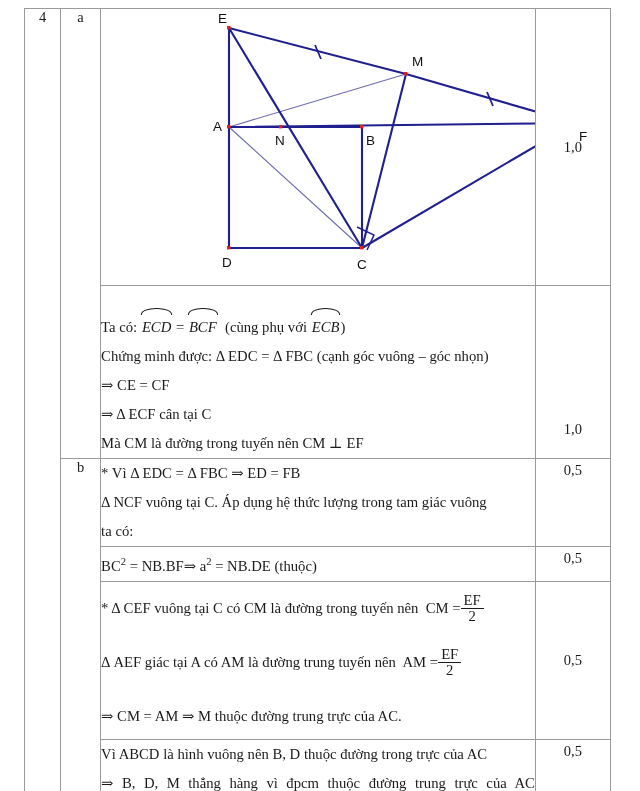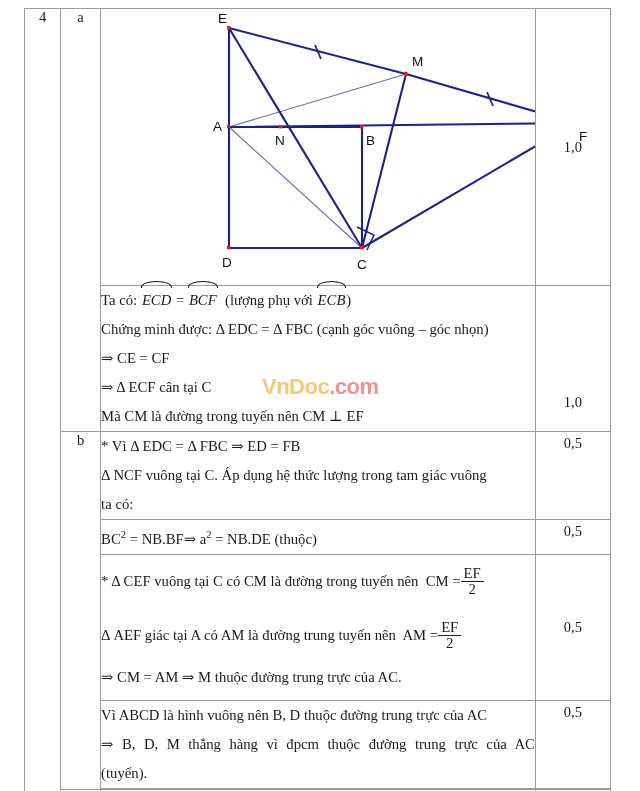--- a/index.html
+++ b/index.html
@@ -28,21 +28,21 @@
   
   .diagram-cell{padding:0;height:276px;position:relative;}
   .diagram{position:relative;width:434px;height:276px;}
   .diagram svg{position:absolute;left:0;top:0;}
   .dlabel{position:absolute;font-family:"Liberation Sans","DejaVu Sans",sans-serif;
           font-size:13.5px;color:#111;}
 
   
   .ital{}
   .ang{position:relative;display:inline-block;font-style:italic;
-       font-family:"Liberation Serif",serif;padding:0 1px;}
+       font-family:"Liberation Serif",serif;padding:0 1px;margin-top:27px;}
   .ang > .arc{position:absolute;left:0;right:0;top:-5px;height:7px;
        border-top:1.3px solid #1a1a1a;border-radius:48% 48% 0 0/90% 90% 0 0;
        border-left:1.1px solid #1a1a1a;border-right:1.1px solid #1a1a1a;
        box-sizing:border-box;}
   .frac{display:inline-block;vertical-align:middle;text-align:center;
         line-height:1.05;font-size:14.7px;position:relative;top:-1px;}
   .frac .nu{display:block;padding:0 3px;}
   .frac .de{display:block;border-top:1.2px solid #1a1a1a;padding:0 3px;}
   .sup{font-size:0.72em;vertical-align:super;}
   .justify{text-align:justify;text-align-last:justify;}
@@ -138,21 +138,21 @@
       <td class="c-score score-cell mid">1,0</td>
     </tr>
 
     <tr>
       <td class="c-body body-cell">
         <div>
           <span>Ta có:</span>
           <span class="ang"><span class="arc"></span><span>ECD</span></span>
           <span>=</span>
           <span class="ang"><span class="arc"></span><span>BCF</span></span>
-          &nbsp;<span>(lượng phụ với</span>
+          &nbsp;<span>(cùng phụ với</span>
           <span class="ang"><span class="arc"></span><span>ECB</span></span><span>)</span>
         </div>
         <div>Chứng minh được:  Δ EDC =  Δ FBC (cạnh góc vuông – góc nhọn)</div>
         <div>⇒ CE = CF</div>
         <div>⇒ Δ ECF cân tại C</div>
         <div>Mà CM là đường trong tuyến nên CM  ⊥ EF</div>
       </td>
       <td class="c-score score-cell botpad">1,0</td>
     </tr>
 
@@ -180,28 +180,28 @@
         <div>
           <span>* Δ CEF vuông tại C có CM là đường trong tuyến nên</span>&nbsp;
           <span class="ital">CM</span>
           <span>=</span><span class="frac"><span class="nu">EF</span><span class="de">2</span></span>
         </div>
         <div style="margin-top:18px;">
           <span>Δ AEF giác tại A có AM là đường trung tuyến nên</span>&nbsp;
           <span class="ital">AM</span>
           <span>=</span><span class="frac"><span class="nu">EF</span><span class="de">2</span></span>
         </div>
-        <div style="margin-top:10px;line-height:29px;">⇒ CM = AM  ⇒ M thuộc đường trung trực của AC.</div>
+        <div style="margin-top:22px;line-height:29px;">⇒ CM = AM  ⇒ M thuộc đường trung trực của AC.</div>
       </td>
       <td class="c-score score-cell mid">0,5</td>
     </tr>
 
     <tr>
       <td class="c-body body-cell">
-        <div>Vì ABCD là hình vuông nên B, D thuộc đường trung trực của AC</div>
+        <div>Vì ABCD là hình vuông nên B, D thuộc đường trong trực của AC</div>
         <div class="justify">⇒ B, D, M thẳng hàng vì đpcm thuộc đường trung trực của AC</div>
         <div>(tuyến).</div>
       </td>
       <td class="c-score score-cell" style="padding-top:3px;">0,5</td>
     </tr>
 
     <tr style="height:0;">
       <td style="border:none;height:0;padding:0;"></td>
       <td style="border:none;height:0;padding:0;"></td>
     </tr>
@@ -209,17 +209,14 @@
     <tr>
       <td class="c-part part-cell">c</td>
       <td class="c-body body-cell" style="height:28px;">
         <div>Đặt DE = x (x &gt; 0) ⇒ BF = x</div>
       </td>
       <td class="c-score score-cell right" style="padding-top:3px;">0,5</td>
     </tr>
   </tbody>
     </table>
 
-  <div class="wm">
-    <span class="a">VnDoc</span><span class="b">.com</span>
-  </div>
 
 </div>
 
 </body></html>

